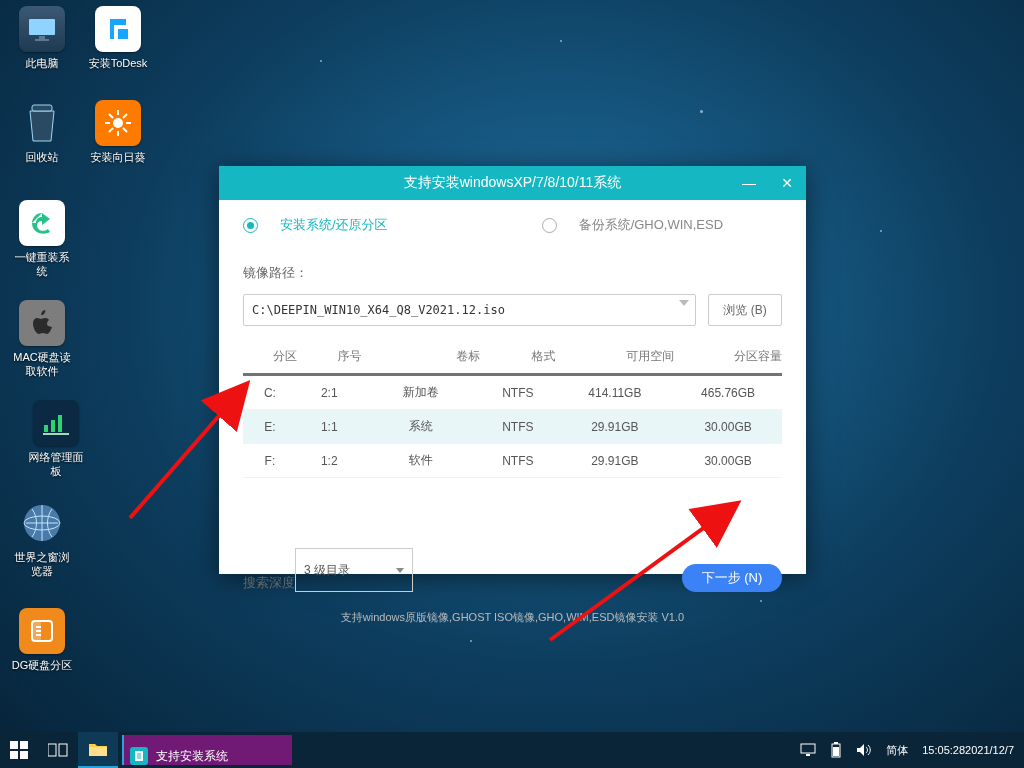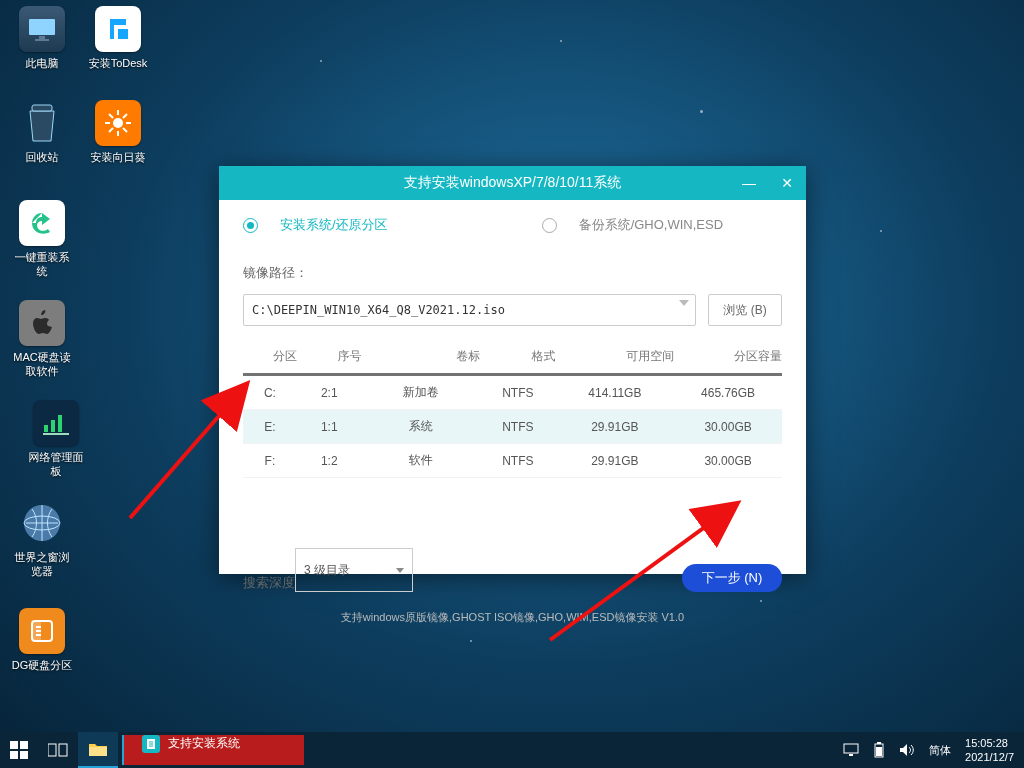--- a/index.html
+++ b/index.html
@@ -27,31 +27,31 @@
 .pathBox{flex:1;height:30px;border:1px solid #ccc;border-radius:2px;display:flex;align-items:center;padding:0 8px;font-family:Consolas,monospace;font-size:12px;color:#333;position:relative}
 .pathBox .dd{position:absolute;right:6px;top:5px;width:0;height:0;border-left:5px solid transparent;border-right:5px solid transparent;border-top:6px solid #bbb}
 .browse{width:72px;height:30px;border:1px solid #ccc;border-radius:2px;background:#fff;color:#666;display:flex;align-items:center;justify-content:center;cursor:pointer}
 table{width:100%;border-collapse:collapse;font-size:12px;color:#555}
 th{font-weight:normal;color:#777;border-bottom:3px solid #737373;padding:8px 0;text-align:right}
 td{padding:8px 0;text-align:center;border-bottom:1px solid #f2f2f2}
 tr.selRow td{background:#e9f6f8}
 .searchRow{display:flex;align-items:flex-end;margin-top:70px;}
 .searchSel{width:100px;height:26px;border:1px solid #ccc;display:flex;align-items:center;justify-content:space-between;padding:8px 8px;color:#555;font-size:12px}
 .searchSel .tri{width:0;height:0;border-left:4px solid transparent;border-right:4px solid transparent;border-top:5px solid #888}
-.nextBtn{margin-left:auto;width:100px;height:28px;background:#1d4ed8;border-radius:14px;color:#fff;display:flex;align-items:center;justify-content:center;font-size:13px;cursor:pointer}
+.nextBtn{margin-left:auto;width:100px;height:28px;background:#3b82f6;border-radius:14px;color:#fff;display:flex;align-items:center;justify-content:center;font-size:13px;cursor:pointer}
 .footer{margin-top:18px;text-align:center;color:#bbb;font-size:11px}
 .arrow{position:absolute;pointer-events:none}
 .arrow svg{display:block}
 .taskbar{position:absolute;left:0;bottom:0;width:1024px;height:36px;background:#0a2538;display:flex;align-items:center;color:#fff}
 .tb-btn{height:36px;display:flex;align-items:center;justify-content:center;padding:0 10px;cursor:pointer}
 .tb-btn.active{background:#0f3a57;border-bottom:2px solid #27a3d9;height:34px}
-.tb-app{height:30px;margin:3px 0 3px 4px;background:#b91c1c;display:flex;align-items:flex-start;padding:0 12px 0 18px;gap:8px;min-width:150px;border-left:2px solid #27a3d9;font-size:12px}
+.tb-app{height:30px;margin:3px 0 3px 4px;background:#701a75;display:flex;align-items:flex-end;padding:0 12px 0 6px;gap:8px;min-width:150px;border-left:2px solid #27a3d9;font-size:12px}
 .tb-app .ico{width:18px;height:18px;background:#15b8c2;border-radius:3px;display:flex;align-items:center;justify-content:center}
 .tray{margin-left:auto;display:flex;align-items:center;gap:14px;padding:0 10px;font-size:11px}
-.clock{display:flex;flex-direction:column;align-items:flex-start;line-height:14px}
+.clock{display:flex;flex-direction:row;align-items:center;line-height:14px}
 </style>
 </head>
 <body>
 
 <div class="desktop">
 
   <div class="star" style="left:320px;top:60px;width:2px;height:2px"></div>
   <div class="star" style="left:560px;top:40px;width:2px;height:2px"></div>
   <div class="star" style="left:700px;top:110px;width:3px;height:3px"></div>
   <div class="star" style="left:880px;top:230px;width:2px;height:2px"></div>

